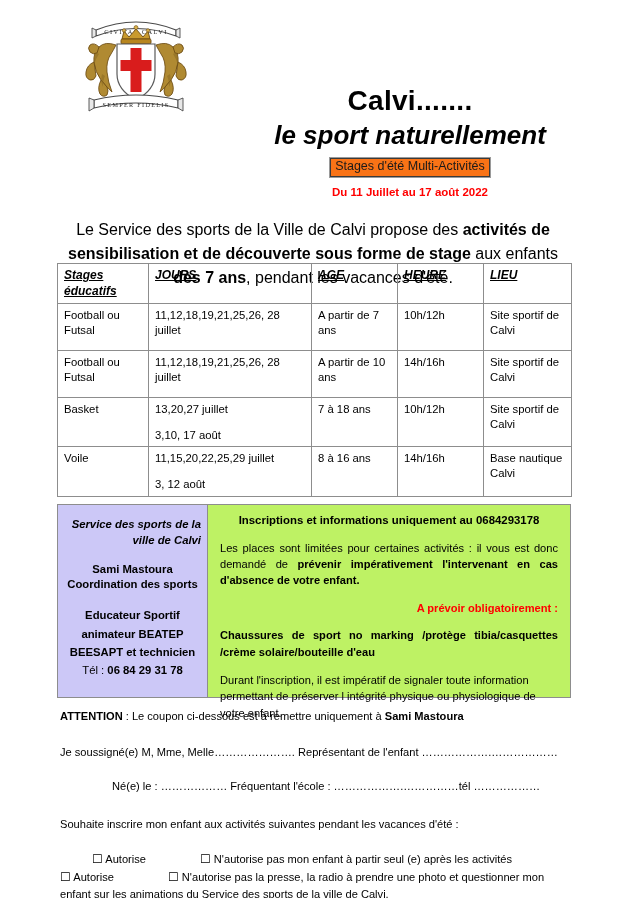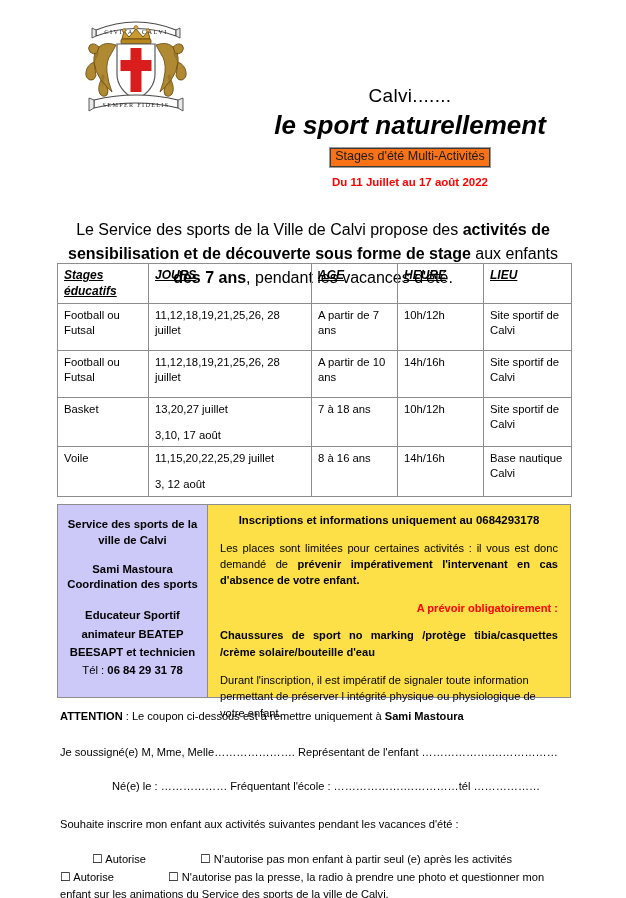--- a/index.html
+++ b/index.html
@@ -35,22 +35,22 @@
   .crest svg { display: block; }
 
   .title-block {
     position: absolute;
     left: 200px;
     top: 86px;
     width: 420px;
     text-align: center;
   }
   .title-main {
-    font-size: 19px;
-    font-weight: normal;
+    font-size: 28px;
+    font-weight: bold;
     letter-spacing: 0.3px;
     line-height: 1.1;
     margin: 0 0 4px 0;
   }
   .title-sub {
     font-size: 26px;
     font-weight: bold;
     font-style: italic;
     line-height: 1.1;
     margin: 0 0 7px 0;
@@ -144,41 +144,43 @@
     box-sizing: border-box;
     background: #ccc8f7;
     border: 1px solid #8d8d8d;
     text-align: center;
     padding: 12px 6px 6px 6px;
     font-size: 11.3px;
     line-height: 1.45;
   }
   .contact-box .c-name {
     font-weight: bold;
+    font-style: italic;
     margin-bottom: 13px;
     line-height: 1.4;
+    text-align: right;
   }
   .contact-box .c-block {
     font-weight: bold;
     margin-bottom: 13px;
     line-height: 1.4;
   }
   .contact-box .c-block2 {
     font-weight: bold;
     line-height: 1.62;
   }
   .contact-box .c-tel {
     font-weight: normal;
   }
   .contact-box .c-tel b { font-weight: bold; }
 
   .notice-box {
     flex: 1;
     box-sizing: border-box;
-    background: #fde047;
+    background: #bef264;
     border: 1px solid #8d8d8d;
     border-left: none;
     padding: 7px 12px 6px 12px;
     font-size: 11.1px;
     line-height: 1.46;
   }
   .notice-title {
     text-align: center;
     font-weight: bold;
     font-size: 11.4px;

